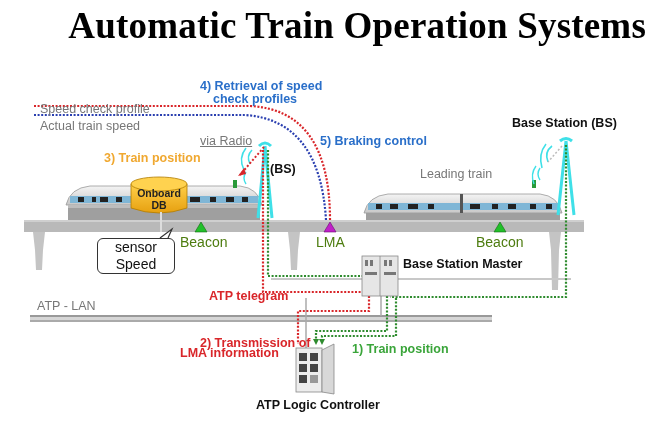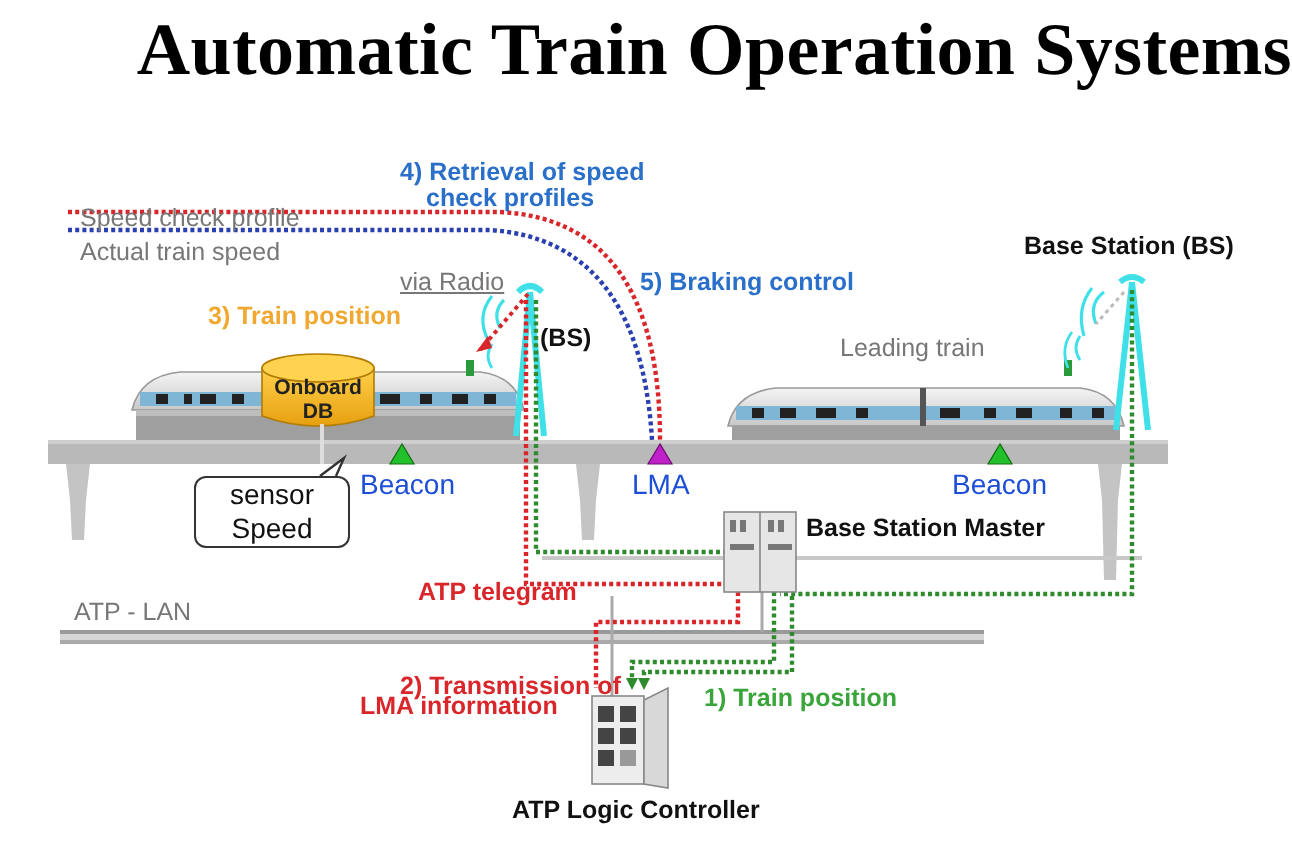--- a/index.html
+++ b/index.html
@@ -4,21 +4,21 @@
 <style>
   html, body { margin: 0; padding: 0; background: #ffffff; }
   body { width: 646px; height: 424px; position: relative; overflow: hidden; font-family: "Liberation Sans", sans-serif; }
   .title { position: absolute; left: 0; top: 4px; width: 646px; text-align: right; font-family: "Liberation Serif", serif; font-weight: bold; font-size: 37px; color: #000; letter-spacing: 0.2px; }
   .lbl { position: absolute; white-space: nowrap; line-height: 1; }
   .gray { color: #777777; font-size: 12.5px; }
   .blue { color: #2a6fc9; font-weight: bold; font-size: 12.5px; }
   .orange { color: #f0a830; font-weight: bold; font-size: 12.5px; }
   .red { color: #d9262a; font-weight: bold; font-size: 12.5px; }
   .green { color: #3aa53a; font-weight: bold; font-size: 12.5px; }
-  .black { color: #1d4ed8; font-size: 14px; }
+  .black { color: #4d7c0f; font-size: 14px; }
   .blackb { color: #111; font-weight: bold; font-size: 12.5px; }
   svg#diagram { position: absolute; left: 0; top: 0; }
   .callout { position: absolute; left: 97px; top: 238px; width: 76px; height: 34px; border: 1.5px solid #333; border-radius: 6px; background: #fff; text-align: center; font-size: 14px; line-height: 17px; color: #111; }
 </style>
 </head>
 <body>
 
 <div class="title">Automatic Train Operation Systems</div>
 
 <svg id="diagram" width="646" height="424" viewBox="0 0 646 424">

